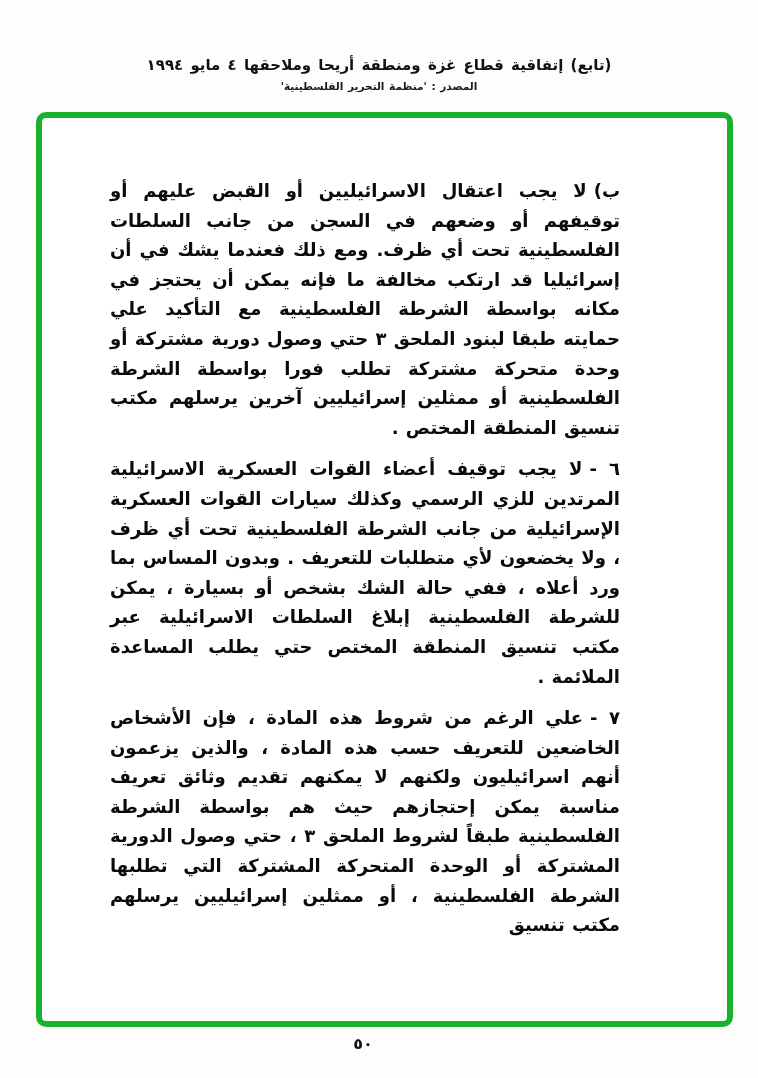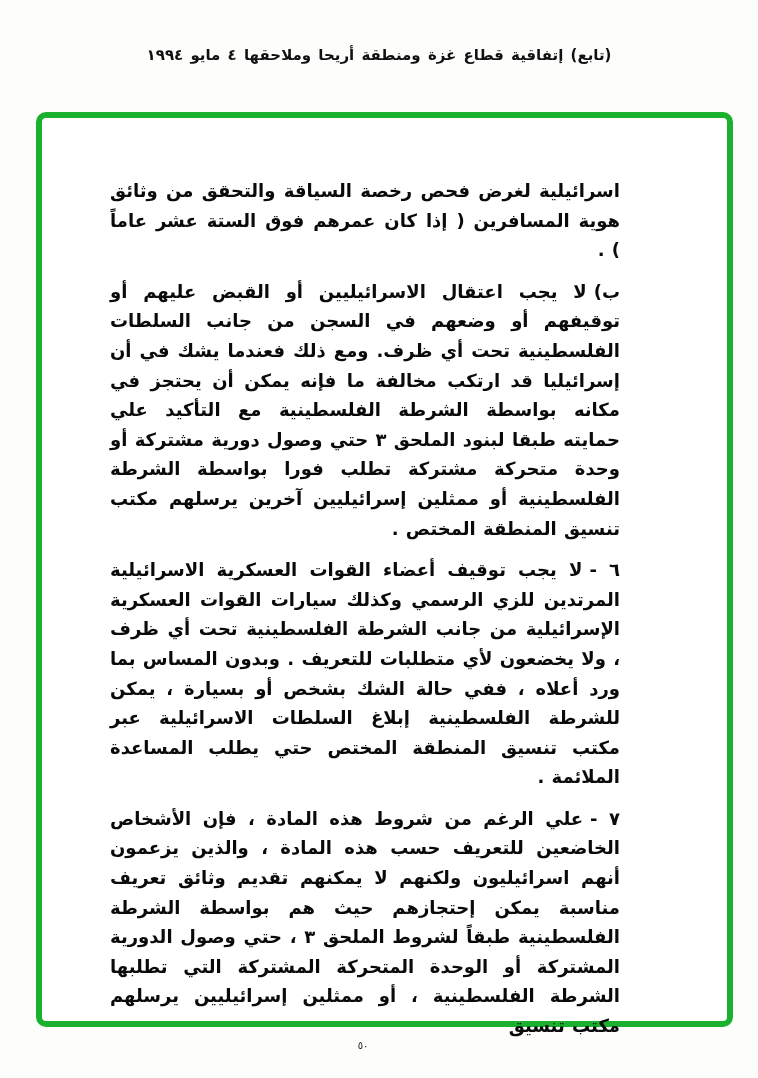--- a/index.html
+++ b/index.html
@@ -12,21 +12,21 @@
     color:#0b0b0b;
   }
   .page{
     position:absolute;inset:0;
     width:758px;height:1078px;
     background:#fdfdfc;
   }
   
   .header{
     position:absolute;
-    top:46px;left:0;right:0;
+    top:56px;left:0;right:0;
     text-align:center;
     direction:rtl;
   }
   .doc-title{
     font-size:15px;
     font-weight:bold;
     color:#111;
     letter-spacing:0px;
     word-spacing:2px;
   }
@@ -68,41 +68,41 @@
   }
   
   .footer{
     position:absolute;
     top:1034px;left:0;right:0;
     text-align:center;
   }
   .page-number{
     display:inline-block;
     transform:translateX(-16px);
-    font-size:10px;
-    font-weight:normal;
+    font-size:16px;
+    font-weight:bold;
     color:#111;
     direction:rtl;
     text-align:right;
   }
 </style>
 </head>
 <body>
 
 <div class="page">
 
   <div class="header">
     <div class="doc-title">(تابع) إتفاقية قطاع غزة ومنطقة أريحا وملاحقها ٤ مايو ١٩٩٤</div>
+    <div class="doc-source">المصدر :  'منظمة التحرير الفلسطينية'</div>
   </div>
 
   <div class="green-box"></div>
 
   <div class="text-block">
 
-    <p class="para"><span class="marker"></span><span>اسرائيلية لغرض فحص رخصة السياقة والتحقق من وثائق هوية المسافرين ( إذا كان عمرهم فوق الستة عشر عاماً ) .</span></p>
 
     <p class="para"><span class="marker">ب)</span><span>لا يجب اعتقال الاسرائيليين أو القبض عليهم أو توقيفهم أو وضعهم في السجن من جانب السلطات الفلسطينية تحت أي ظرف. ومع ذلك فعندما يشك في أن إسرائيليا قد ارتكب مخالفة ما فإنه يمكن أن يحتجز في مكانه بواسطة الشرطة الفلسطينية مع التأكيد علي حمايته طبقا لبنود الملحق ٣ حتي وصول دورية مشتركة أو وحدة متحركة مشتركة تطلب فورا بواسطة الشرطة الفلسطينية أو ممثلين إسرائيليين آخرين يرسلهم مكتب تنسيق المنطقة المختص .</span></p>
 
 
     <p class="para"><span class="marker">٦ -</span><span>لا يجب توقيف أعضاء القوات العسكرية الاسرائيلية المرتدين للزي الرسمي وكذلك سيارات القوات العسكرية الإسرائيلية من جانب الشرطة الفلسطينية تحت أي ظرف ، ولا يخضعون لأي متطلبات للتعريف . وبدون المساس بما ورد أعلاه ، ففي حالة الشك بشخص أو بسيارة ، يمكن للشرطة الفلسطينية إبلاغ السلطات الاسرائيلية عبر مكتب تنسيق المنطقة المختص حتي يطلب المساعدة الملائمة .</span></p>
 
     <p class="para"><span class="marker">٧ -</span><span>علي الرغم من شروط هذه المادة ، فإن الأشخاص الخاضعين للتعريف حسب هذه المادة ، والذين يزعمون أنهم اسرائيليون ولكنهم لا يمكنهم تقديم وثائق تعريف مناسبة يمكن إحتجازهم حيث هم بواسطة الشرطة الفلسطينية طبقاً لشروط الملحق ٣ ، حتي وصول الدورية المشتركة أو الوحدة المتحركة المشتركة التي تطلبها الشرطة الفلسطينية ، أو ممثلين إسرائيليين يرسلهم مكتب تنسيق</span></p>
 
   </div>
 

